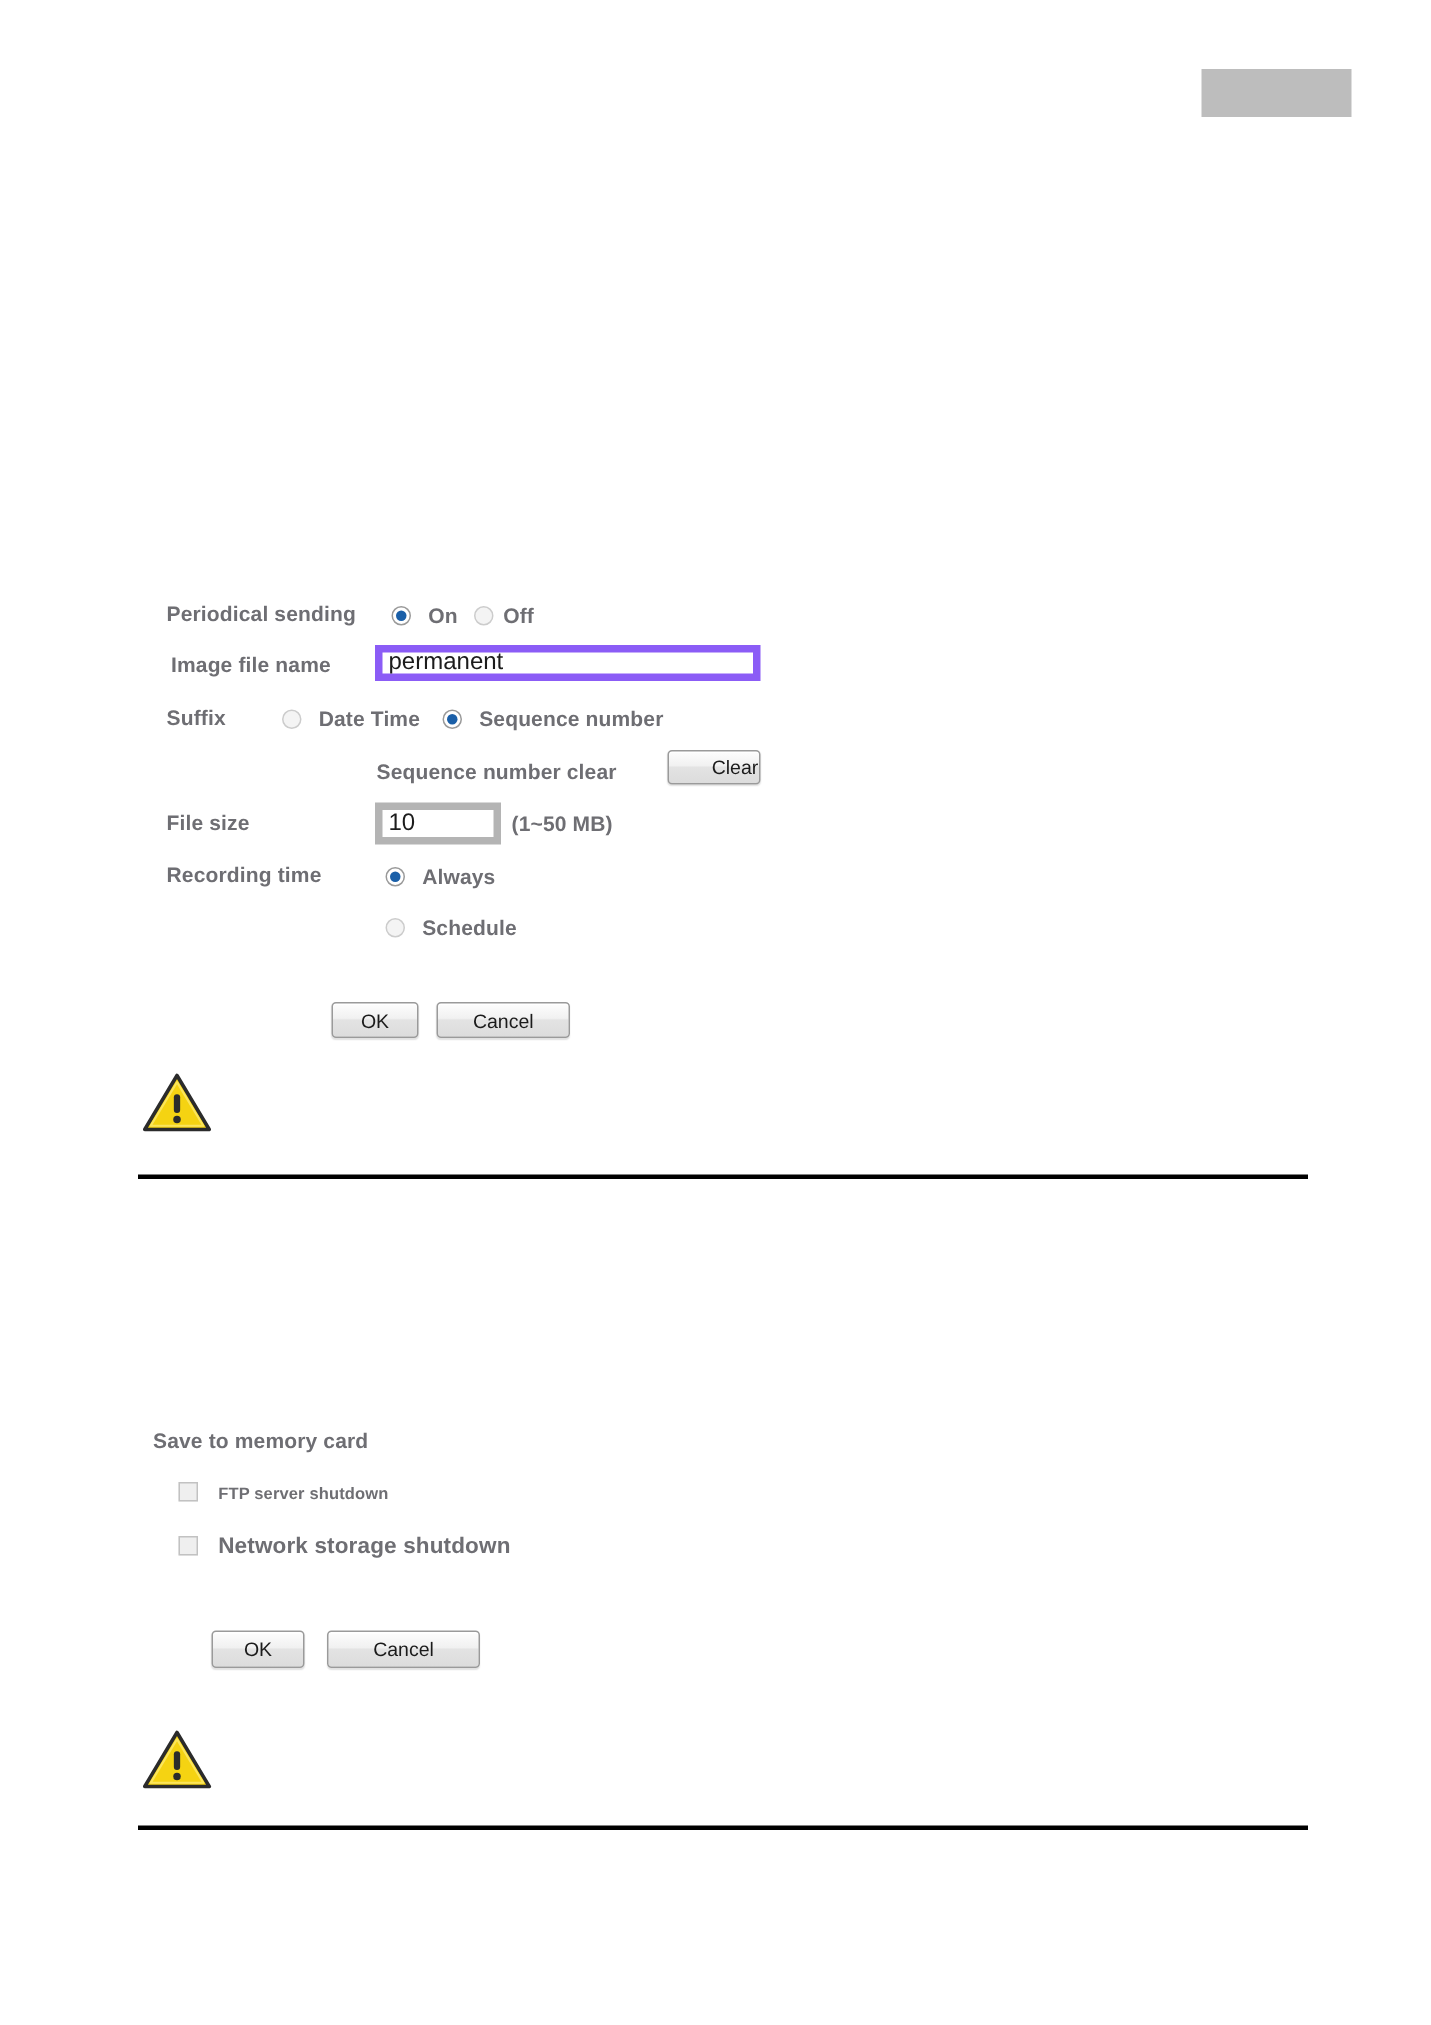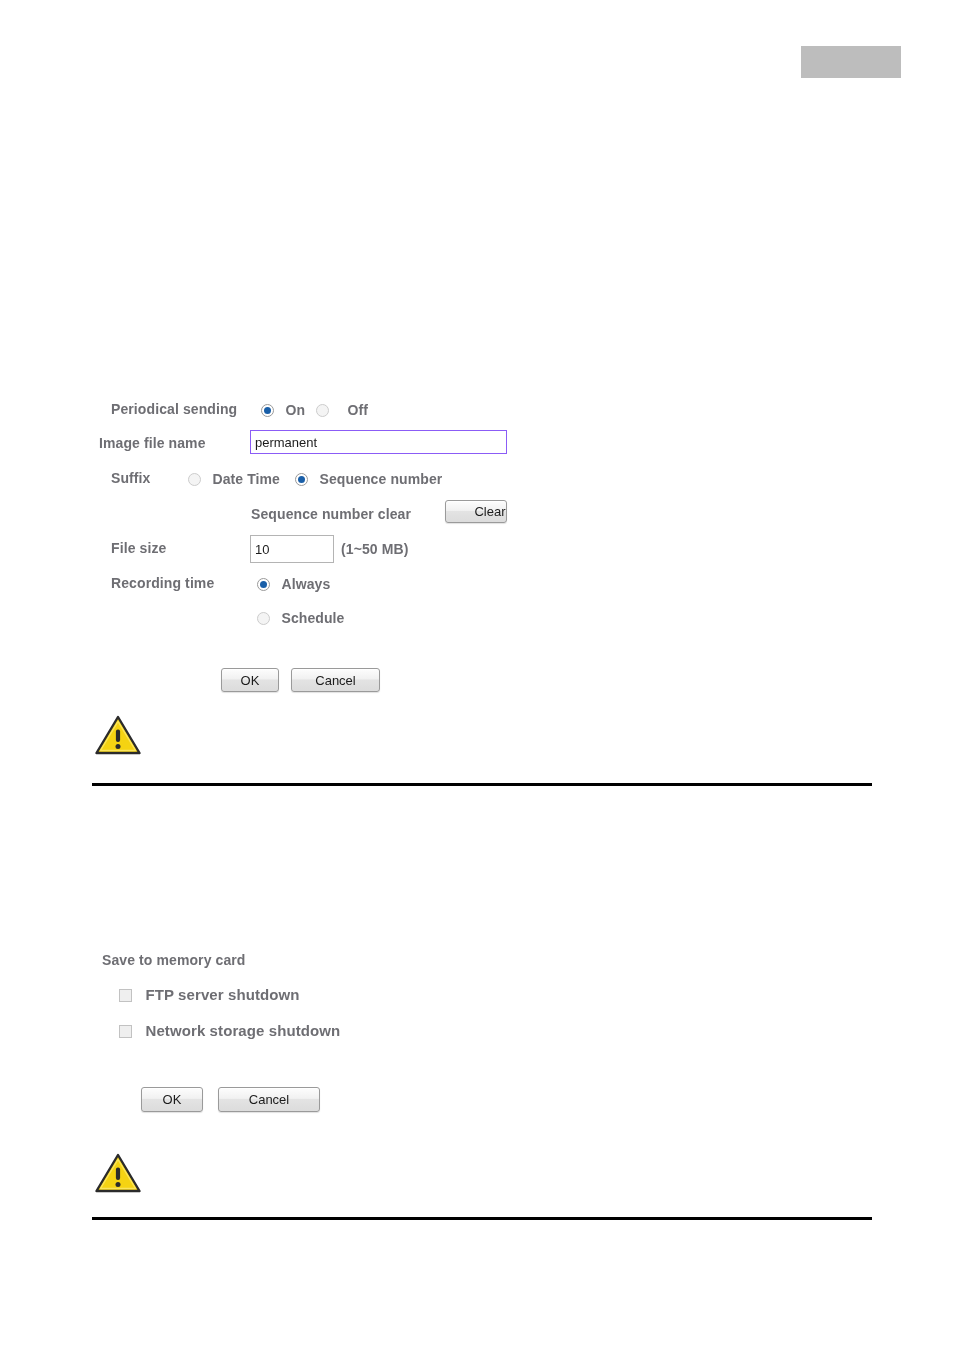--- a/index.html
+++ b/index.html
@@ -82,24 +82,24 @@
     height: 13px;
     box-sizing: border-box;
     background: #efefef;
     border: 1px solid #c2c2c2;
     vertical-align: -2px;
   }
 
   
   .tinput {
     box-sizing: border-box;
-    border: 1px solid #8b5cf6;
+    border: 5px solid #8b5cf6;
     background: #ffffff;
     font-family: "Liberation Sans", sans-serif;
-    font-size: 13px;
+    font-size: 16px;
     color: #1c1c1c;
     padding: 2px 4px;
     outline: none;
   }
   .tinput.small { border-color: #b4b4b4; }
 
   
   .btn {
     box-sizing: border-box;
     display: inline-flex;
@@ -139,24 +139,24 @@
 
     <div class="abs lbl" style="left:111px; top:400px;">Periodical sending</div>
 
     <div class="abs" style="left:261px; top:401px;">
       <span class="radio on"></span>
       <span class="lbl" style="margin-left:7px;margin-top:20px;">On</span>
     </div>
 
     <div class="abs" style="left:316px; top:401px;">
       <span class="radio off"></span>
-      <span class="lbl" style="margin-left:14px;">Off</span>
-    </div>
-
-    <div class="abs lbl" style="left:99px; top:434px;text-align:right;">Image file name</div>
+      <span class="lbl" style="margin-left:2px;">Off</span>
+    </div>
+
+    <div class="abs lbl" style="left:114px; top:434px;text-align:right;">Image file name</div>
 
     <input class="abs tinput" type="text" style="left: 250px; top: 430px; width: 257px; height: 24px;" value="permanent">
 
     <div class="abs lbl" style="left:111px; top:469px;">Suffix</div>
 
     <div class="abs" style="left:188px; top:470px;">
       <span class="radio off"></span>
       <span class="lbl" style="margin-left:7px;">Date Time</span>
     </div>
 
@@ -202,21 +202,21 @@
   </div>
 
   <div class="hrule" style="top:783px;"></div>
 
   <div class="abs" style="left:0; top:930px; width:954px; height:280px;">
 
     <div class="abs lbl" style="left:102px; top:21px;">Save to memory card</div>
 
     <div class="abs" style="left:119px; top:56px;">
       <span class="cbox"></span>
-      <span class="lbl" style="margin-left:9px; font-size:15px;">FTP server shutdown</span>
+      <span class="lbl" style="margin-left:9px; font-size:11px;">FTP server shutdown</span>
     </div>
 
     <div class="abs" style="left:119px; top:92px;">
       <span class="cbox"></span>
       <span class="lbl" style="margin-left:9px; font-size:15px;">Network storage shutdown</span>
     </div>
 
     <div class="abs btn" style="left:141px; top:157px; width:62px; height:25px;">OK</div>
 
     <div class="abs btn" style="left:218px; top:157px; width:102px; height:25px;">Cancel</div>

